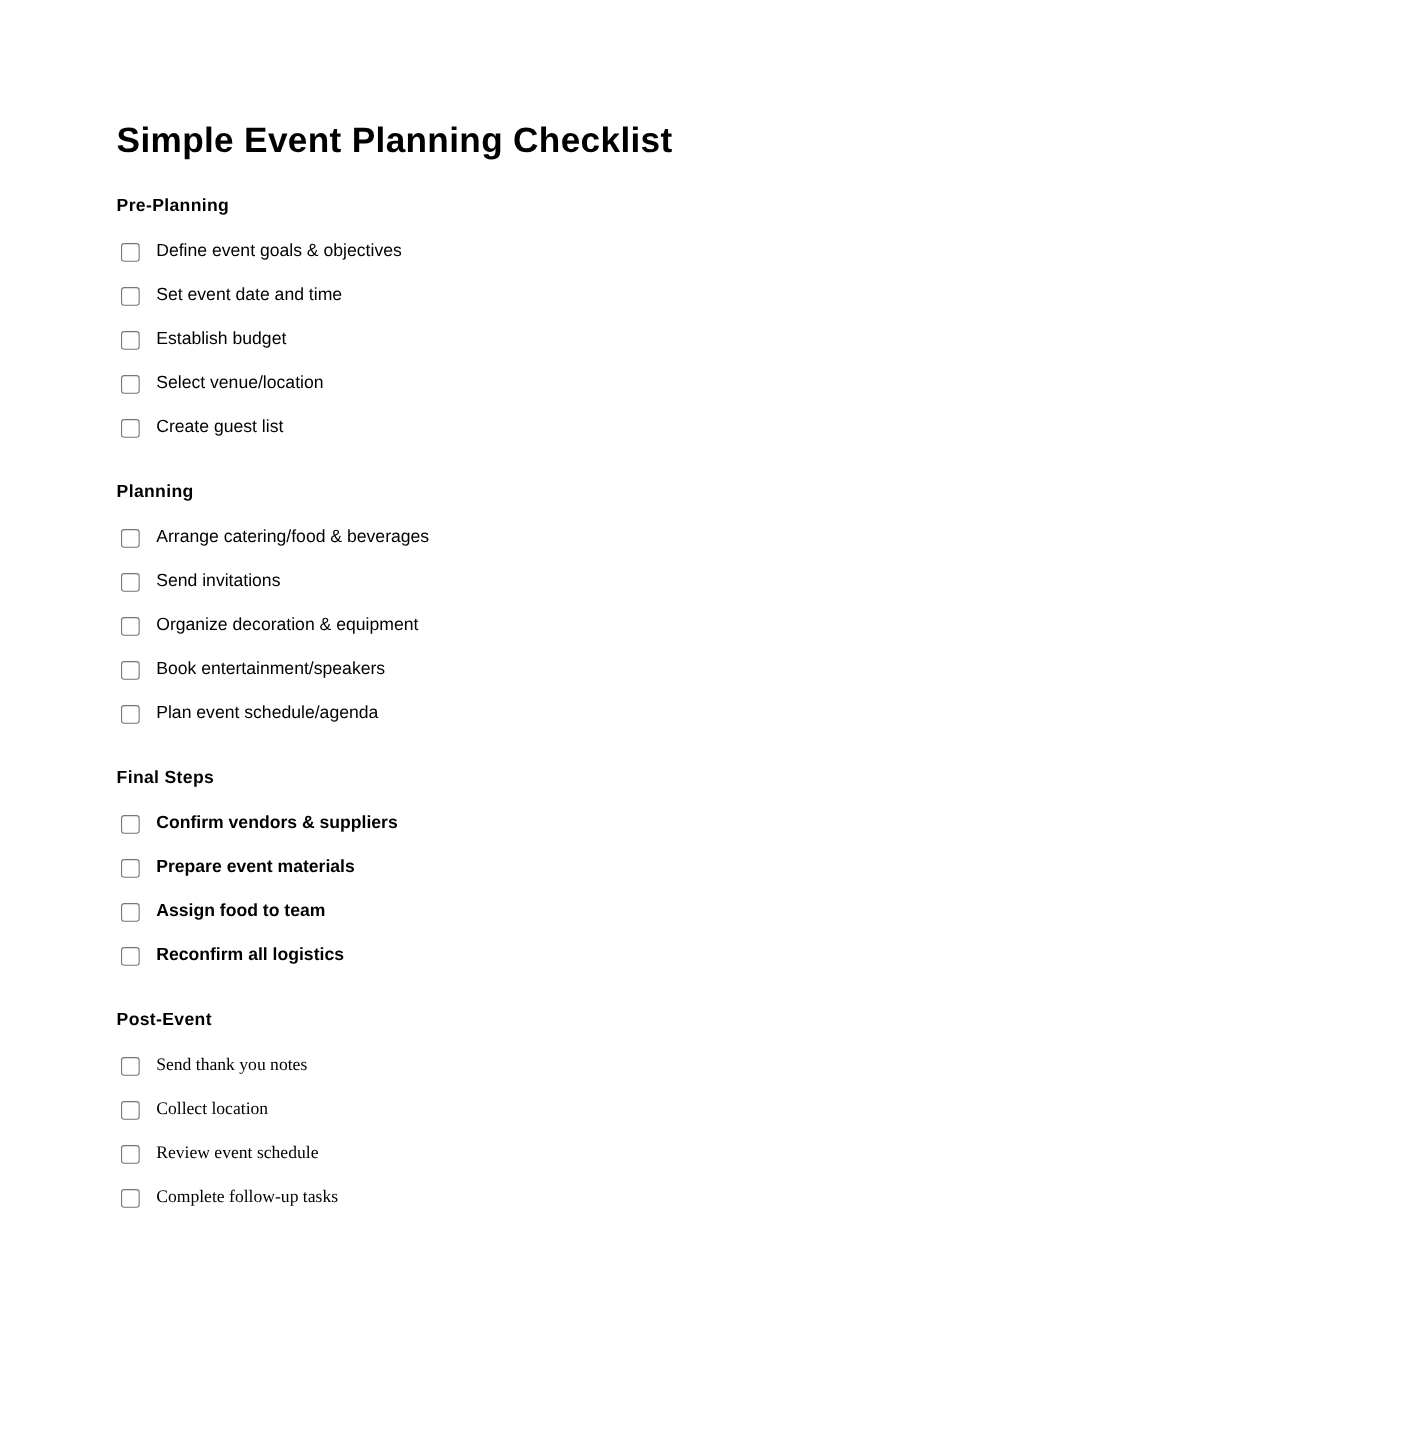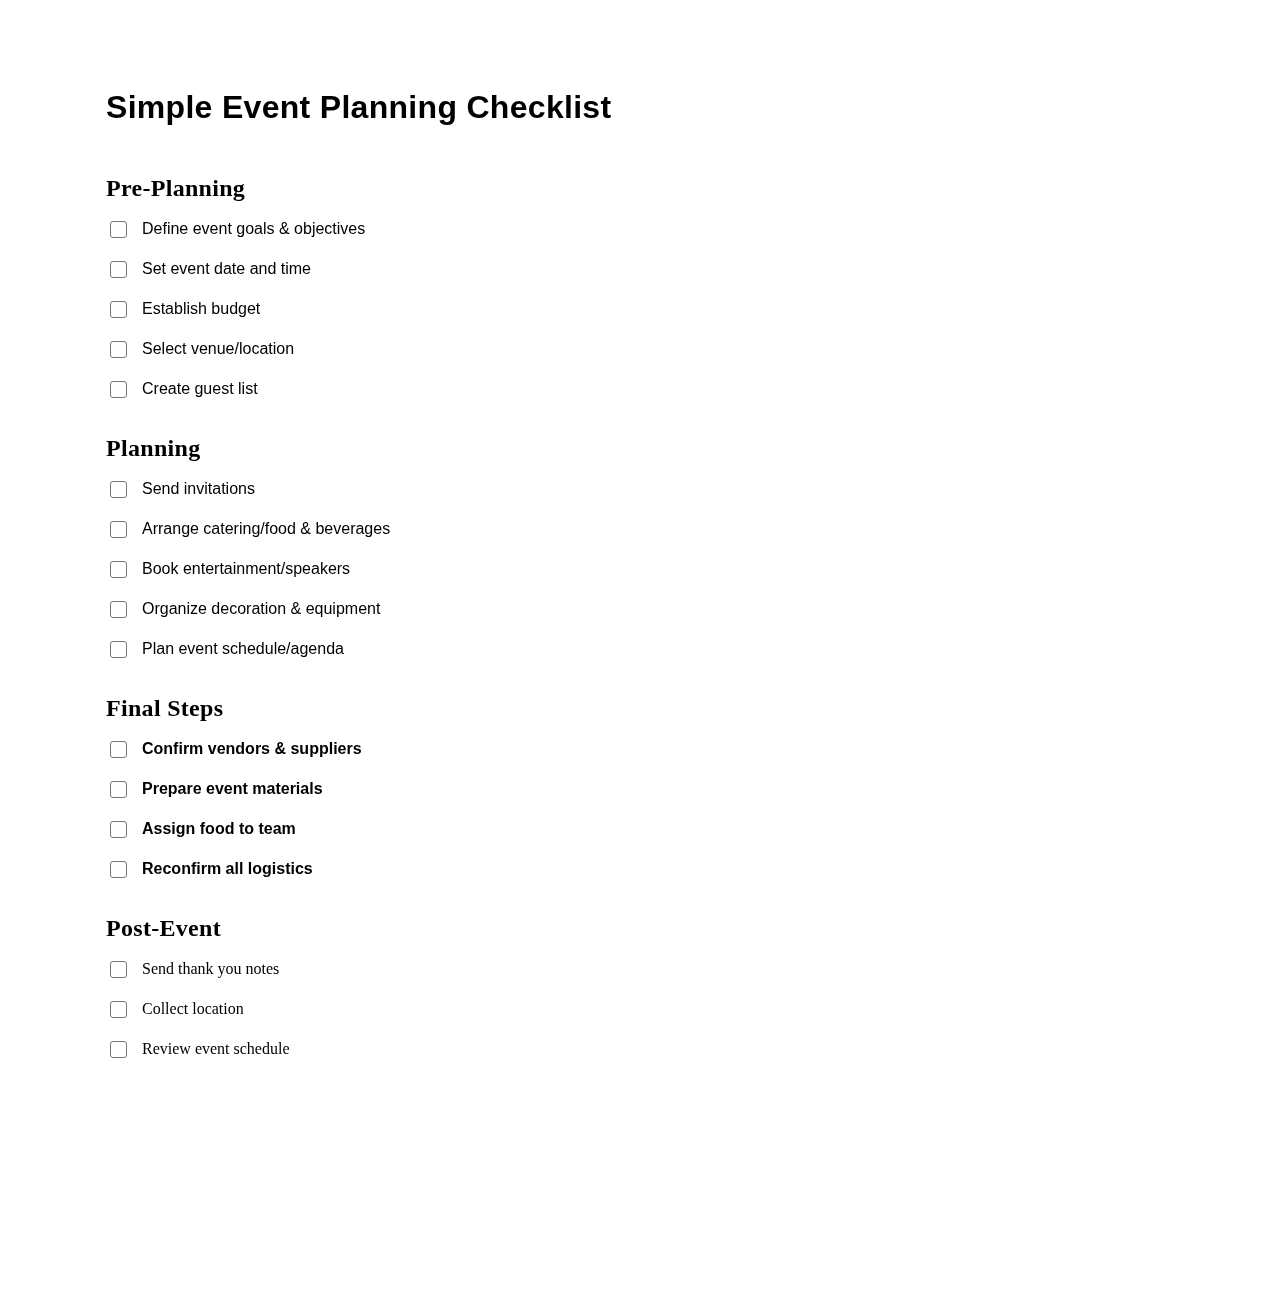--- a/index.html
+++ b/index.html
@@ -3,27 +3,27 @@
 <meta charset="utf-8">
 <style>
   html, body { margin: 0; padding: 0; background: #ffffff; }
   body {
     width: 1278px; height: 1300px;
     font-family: "Liberation Sans", sans-serif;
     color: #000;
   }
   .page { position: absolute; left: 106px; top: 0; }
   h1 {
-    position: absolute; left: 0; top: 87px; margin: 0; white-space: nowrap;
+    position: absolute; left: 0; top: 107px; margin: 0; white-space: nowrap;
     font-size: 32px; font-weight: bold; letter-spacing: 0.3px; line-height: 40px;
   }
   .section { position: absolute; left: 0; }
   h2 {
-    margin: 0; font-size: 24px; font-weight: bold; line-height: 30px;
-    white-space: nowrap; letter-spacing: 0.3px; font-family: Liberation Serif, serif;
+    margin: 0; font-size: 16px; font-weight: bold; line-height: 30px;
+    white-space: nowrap; letter-spacing: 0.3px;
   }
   ul { list-style: none; margin: 0; padding: 0; }
   li {
     height: 40px; display: flex; align-items: center; white-space: nowrap;
   }
   .cb {
     width: 17px; height: 17px; box-sizing: border-box;
     border: 1px solid #767676; border-radius: 3px; background: #fff;
     margin-left: 4px; margin-right: 15px; flex: none; cursor: pointer;
   }
@@ -59,33 +59,33 @@
           <span class="label">Create guest list</span>
         </li>
     </ul>
   </div>
 
   <div class="section" style="top:433px;">
     <h2>Planning</h2>
     <ul style="margin-top:6px;">
       <li>
           <span class="cb"></span>
+          <span class="label">Arrange catering/food &amp; beverages</span>
+        </li>
+      <li>
+          <span class="cb"></span>
           <span class="label">Send invitations</span>
         </li>
       <li>
           <span class="cb"></span>
-          <span class="label">Arrange catering/food &amp; beverages</span>
+          <span class="label">Organize decoration &amp; equipment</span>
         </li>
       <li>
           <span class="cb"></span>
           <span class="label">Book entertainment/speakers</span>
-        </li>
-      <li>
-          <span class="cb"></span>
-          <span class="label">Organize decoration &amp; equipment</span>
         </li>
       <li>
           <span class="cb"></span>
           <span class="label">Plan event schedule/agenda</span>
         </li>
     </ul>
   </div>
 
   <div class="section" style="top:693px;">
     <h2>Final Steps</h2>
@@ -117,15 +117,19 @@
           <span class="label">Send thank you notes</span>
         </li>
       <li>
           <span class="cb"></span>
           <span class="label">Collect location</span>
         </li>
       <li>
           <span class="cb"></span>
           <span class="label">Review event schedule</span>
         </li>
+      <li>
+          <span class="cb"></span>
+          <span class="label">Complete follow-up tasks</span>
+        </li>
     </ul>
   </div>
 </div>
 
 </body></html>

